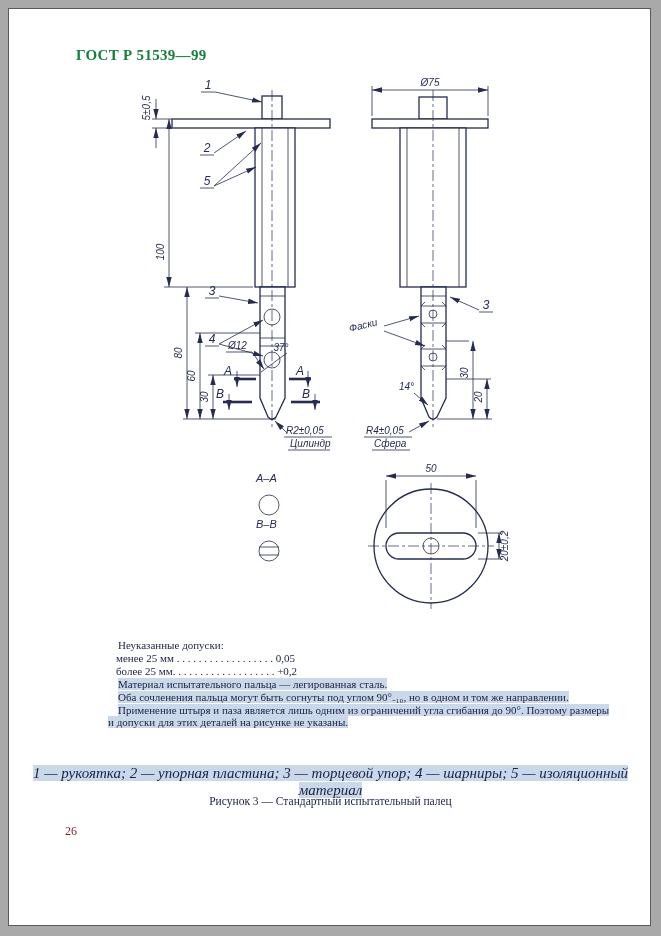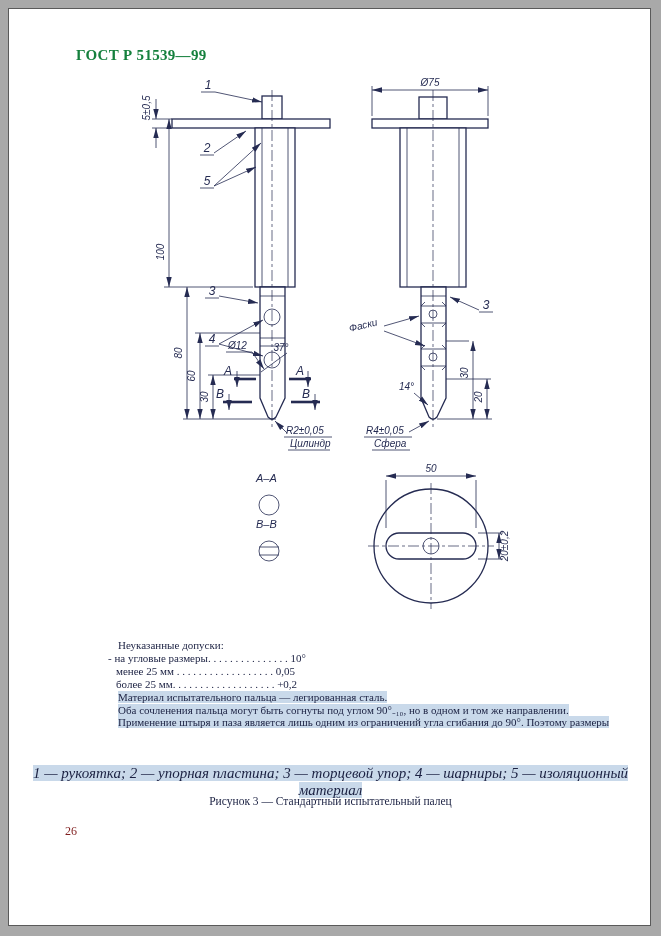--- a/index.html
+++ b/index.html
@@ -243,26 +243,26 @@
       <text class="co" text-anchor="middle" x="207" y="152">2</text>
       <text class="co" text-anchor="middle" x="207" y="185">5</text>
       <text class="co" text-anchor="middle" x="212" y="295">3</text>
       <text class="co" text-anchor="middle" x="212" y="343">4</text>
       <text class="co" text-anchor="middle" x="486" y="309">3</text>
     </g>
   </svg>
 
   <div class="notes">
     <div class="line ind"><span>Неуказанные допуски:</span></div>
-    <div class="line"><span>- на угловые размеры. . . . . . . . . . . . . . .    10°</span></div>
     <div class="line ind2"><span>менее 25 мм . . . . . . . . . . . . . . . . . .    0,05</span></div>
     <div class="line ind2"><span>более 25 мм. . . . . . . . . . . . . . . . . . .    +0,2</span></div>
     <div class="line ind"><span class="hl">Материал испытательного пальца — легированная сталь.</span></div>
     <div class="line ind"><span class="hl">Оба сочленения пальца могут быть согнуты под углом 90°₋₁₀, но в одном и том же направлении.</span></div>
     <div class="line ind"><span class="hl">Применение штыря и паза является лишь одним из ограничений угла сгибания до 90°. Поэтому размеры</span></div>
+    <div class="line"><span class="hl">и допуски для этих деталей на рисунке не указаны.</span></div>
   </div>
 
   <div class="legend"><span class="hl">1 — рукоятка; 2 — упорная пластина; 3 — торцевой упор; 4 — шарниры; 5 — изоляционный материал</span></div>
 
   <div class="caption">Рисунок 3 — Стандартный испытательный палец</div>
 
   <div class="pagenum">26</div>
 
 </div>
 

